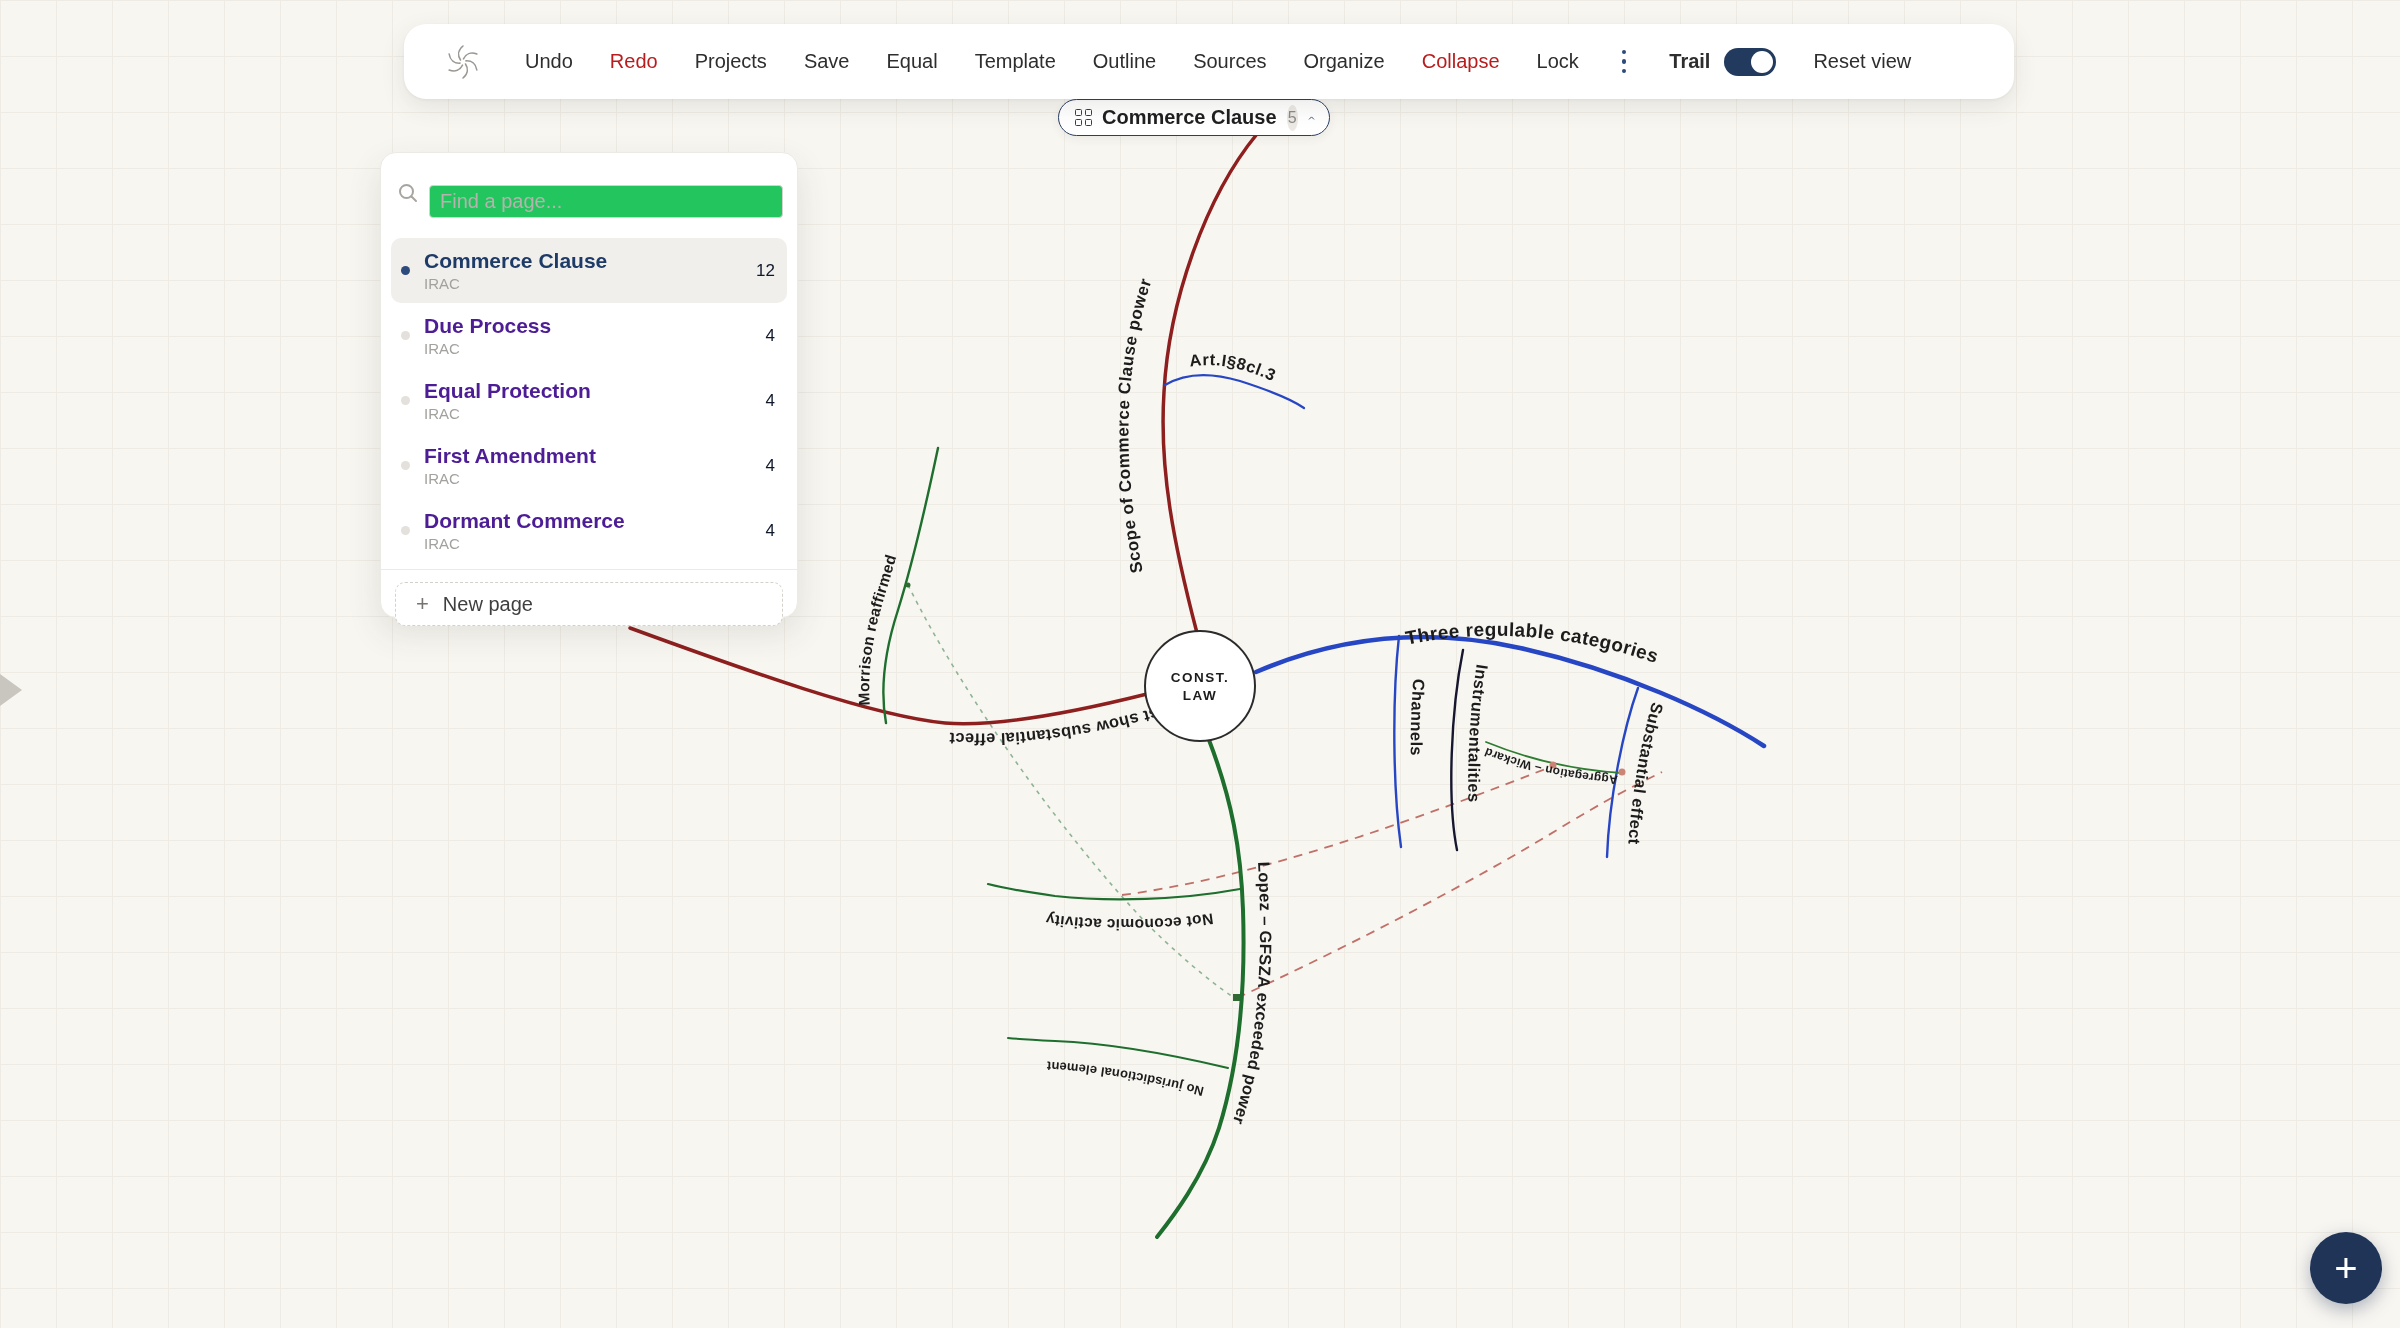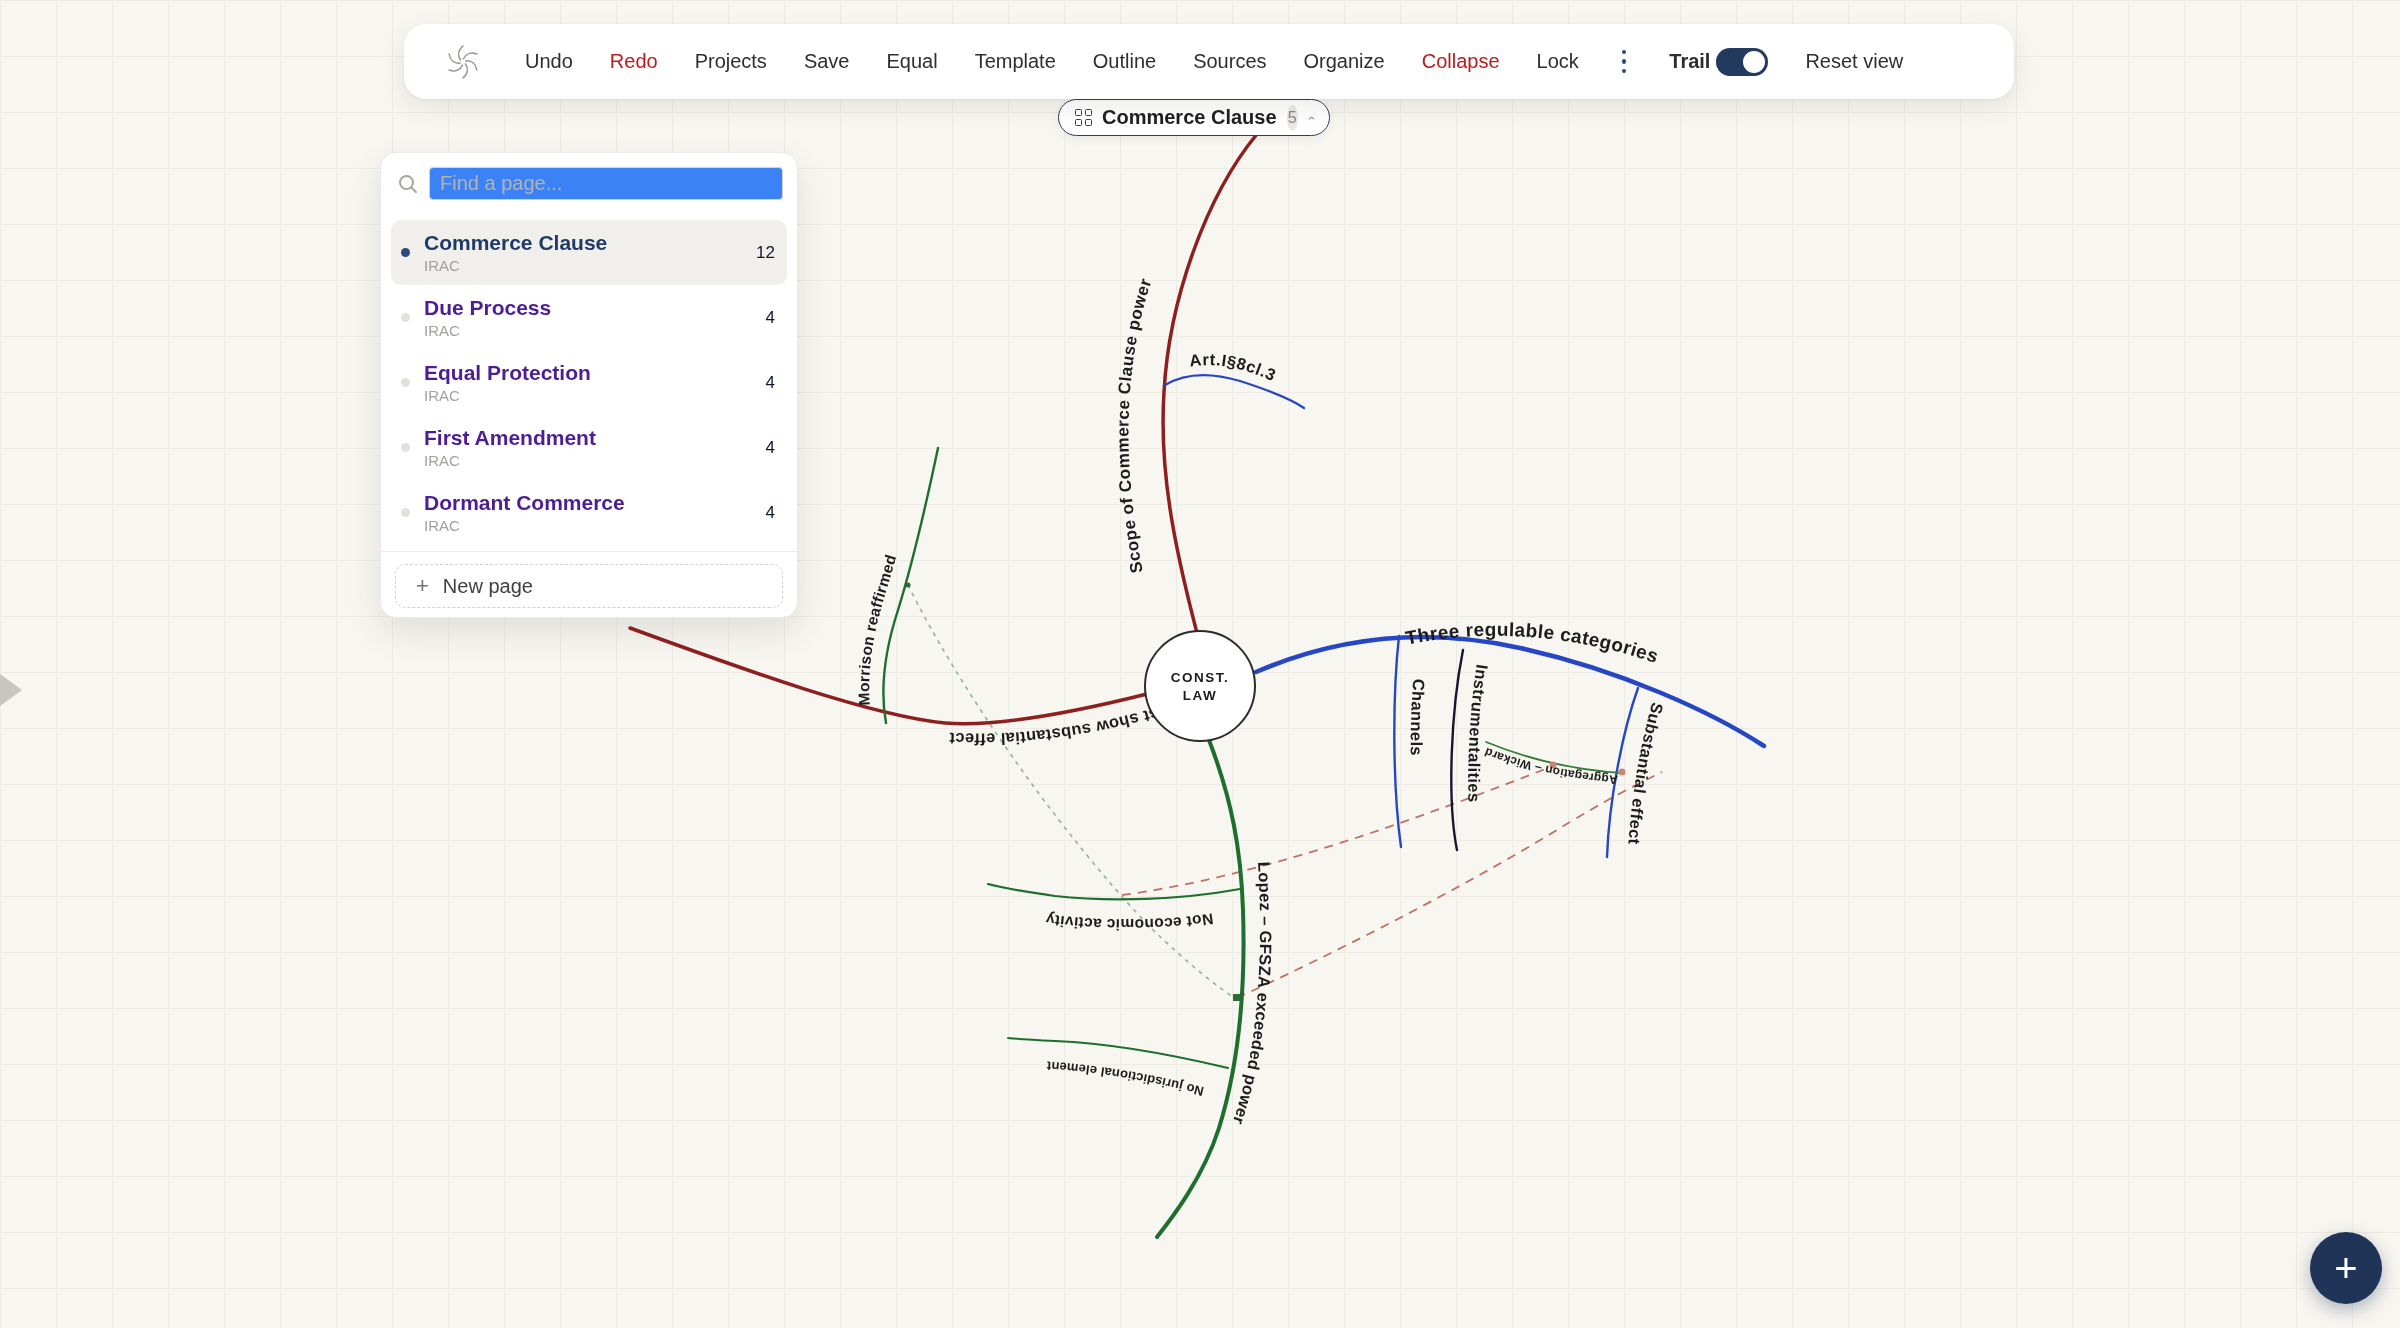--- a/index.html
+++ b/index.html
@@ -24,21 +24,21 @@
     position:absolute; left:404px; top:24px; width:1610px; height:75px;
     background:#ffffff; border-radius:22px; z-index:10;
     box-shadow:0 8px 24px rgba(60,55,45,.10), 0 1px 3px rgba(60,55,45,.06);
     display:flex; align-items:center; padding:0 34px; gap:37px;
   }
   .tb-item { font-size:20px; font-weight:500; color:#2e2e2e; white-space:nowrap; cursor:pointer; }
   .tb-item.disabled { color:#b91c1c; }
   .tb-logo { width:50px; height:50px; display:flex; align-items:center; justify-content:center; }
   .kebab { display:flex; flex-direction:column; gap:5px; padding:4px 6px; cursor:pointer; }
   .kebab i { width:4.5px; height:4.5px; border-radius:50%; background:#2c4a7c; display:block; }
-  .trail-group { display:flex; align-items:center; gap:6px; }
+  .trail-group { display:flex; align-items:center; gap:14px; }
   .toggle { width:52px; height:28px; border-radius:14px; background:#223a5e; position:relative; cursor:pointer; }
   .toggle .knob { position:absolute; right:3px; top:3px; width:22px; height:22px; border-radius:50%; background:#ffffff; }
 
   
   .switcher {
     position:absolute; left:1058px; top:99px; width:272px; height:37px; z-index:9;
     background:#ffffff; border:1.5px solid #2b3f66; border-radius:19px;
     display:flex; align-items:center; padding:0 14px 0 16px; gap:10px;
     box-shadow:0 3px 10px rgba(60,55,45,.07); cursor:pointer;
   }
@@ -51,22 +51,23 @@
   
   .panel {
     position:absolute; left:380px; top:152px; width:418px; height:466px; z-index:10;
     background:#ffffff; border-radius:16px; border:1px solid #eceae5;
     box-shadow:0 14px 34px rgba(60,55,45,.12);
     display:flex; flex-direction:column;
   }
   .panel-search { display:flex; align-items:center; gap:10px; padding:14px 14px 12px 16px; }
   .search-input {
     flex:1; height:33px; border:1.5px solid #d6d3ce; border-radius:4px;
-    font-size:20px; color:#2e2e2e; padding:0 10px; outline:none; background:#3b82f6;
+    font-size:20px; color:#2e2e2e; padding:0 10px; outline:none; background:#22c55e;
     font-family:"Liberation Sans", sans-serif;
+    margin-top:18px;
   }
   .search-input::placeholder { color:#b6b3ae; }
   .panel-div { height:1px; background:#eceae6; }
   .page-list { padding:8px 10px 6px 10px; flex:1; }
   .page-row {
     display:flex; align-items:center; height:65px; border-radius:10px;
     padding:0 12px 0 10px; cursor:pointer; position:relative;
   }
   .page-row.selected { background:#f1efec; }
   .row-dot { width:9px; height:9px; border-radius:50%; background:#e4e1dc; margin-right:14px; flex:none; }

